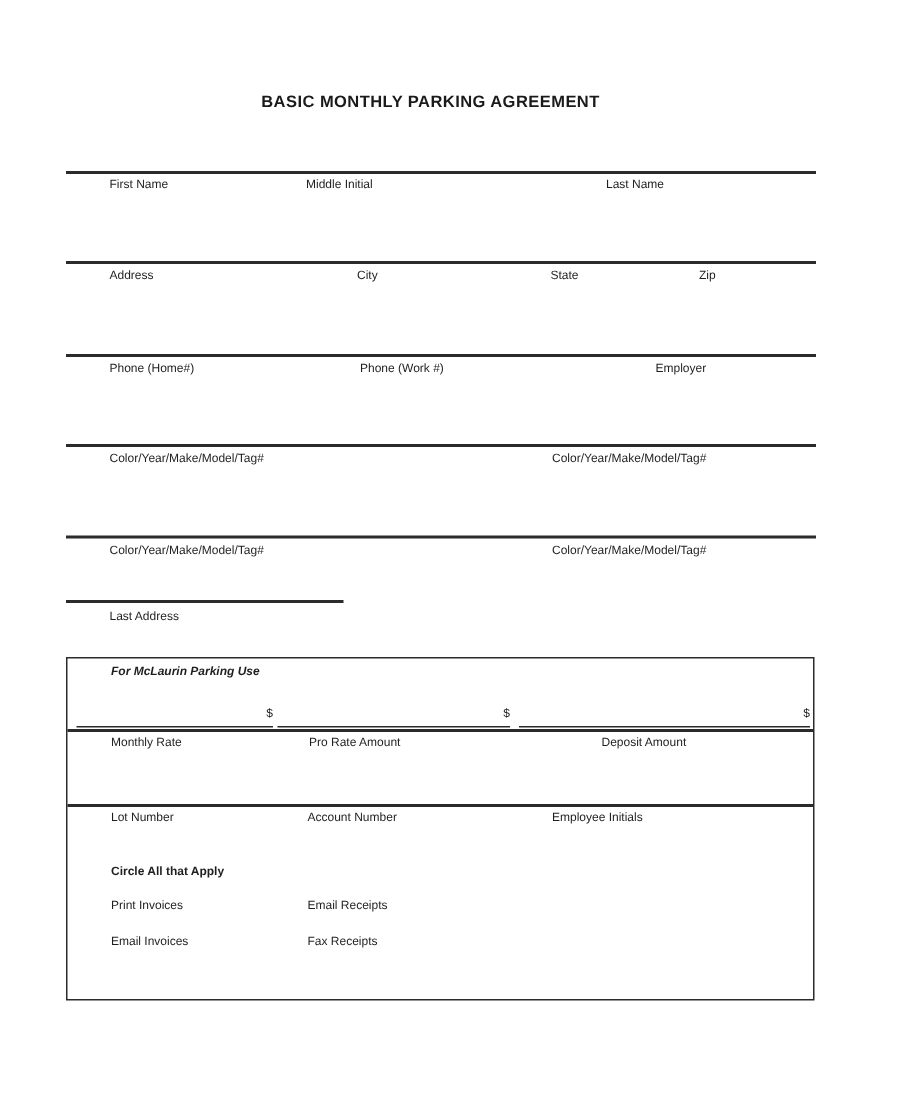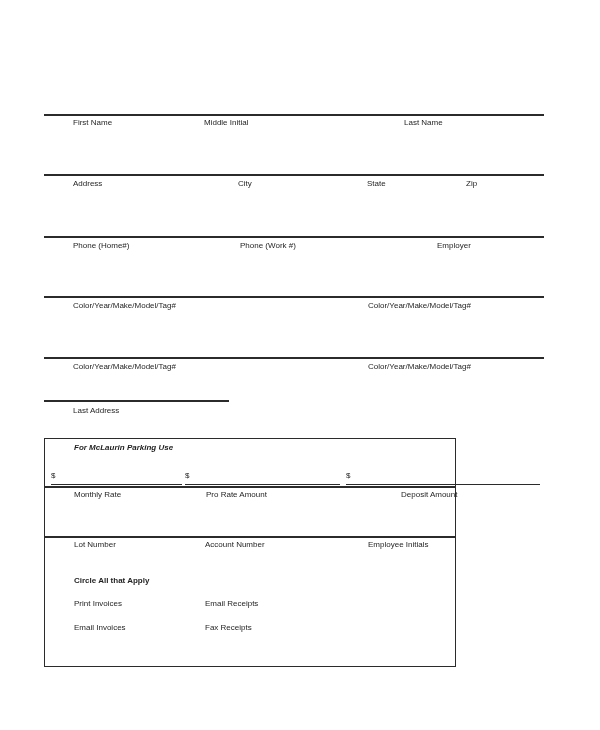--- a/index.html
+++ b/index.html
@@ -37,24 +37,25 @@
     white-space: nowrap;
     color: #1f1f1f;
     padding-left: 22px;
   }
   .bold { font-weight: bold; }
   .bolditalic { font-weight: bold; font-style: italic; }
   .office-box {
     position: absolute;
     left: 44px;
     top: 438px;
-    width: 412px;
+    width: 499px;
     height: 229px;
     border: 1.5px solid #2b2b2b;
     box-sizing: border-box;
+    text-align: right;
   }
   .office-box .inner { position: absolute; left: 0; top: 0; right: 0; bottom: 0; }
   .dollar-cell {
     position: absolute;
     top: 32px;
     height: 13px;
     border-bottom: 1px solid #2b2b2b;
     font-size: 8px;
     line-height: 10px;
   }
@@ -64,20 +65,21 @@
     width: 100%;
     height: 2px;
     background: #2b2b2b;
   }
 </style>
 </head>
 <body>
 
 <div class="page">
 
+  <div class="title">BASIC MONTHLY PARKING AGREEMENT</div>
 
   <div class="hline" style="top:114px;"></div>
   <div class="lbl" style="left:51px; top:118px;">First Name</div>
   <div class="lbl" style="left:182px; top:118px;">Middle Initial</div>
   <div class="lbl" style="left:382px; top:118px;text-align:right;">Last Name</div>
 
   <div class="hline" style="top:174px;"></div>
   <div class="lbl" style="left:51px; top:179px;">Address</div>
   <div class="lbl" style="left:216px; top:179px;">City</div>
   <div class="lbl" style="left:345px; top:179px;">State</div>

